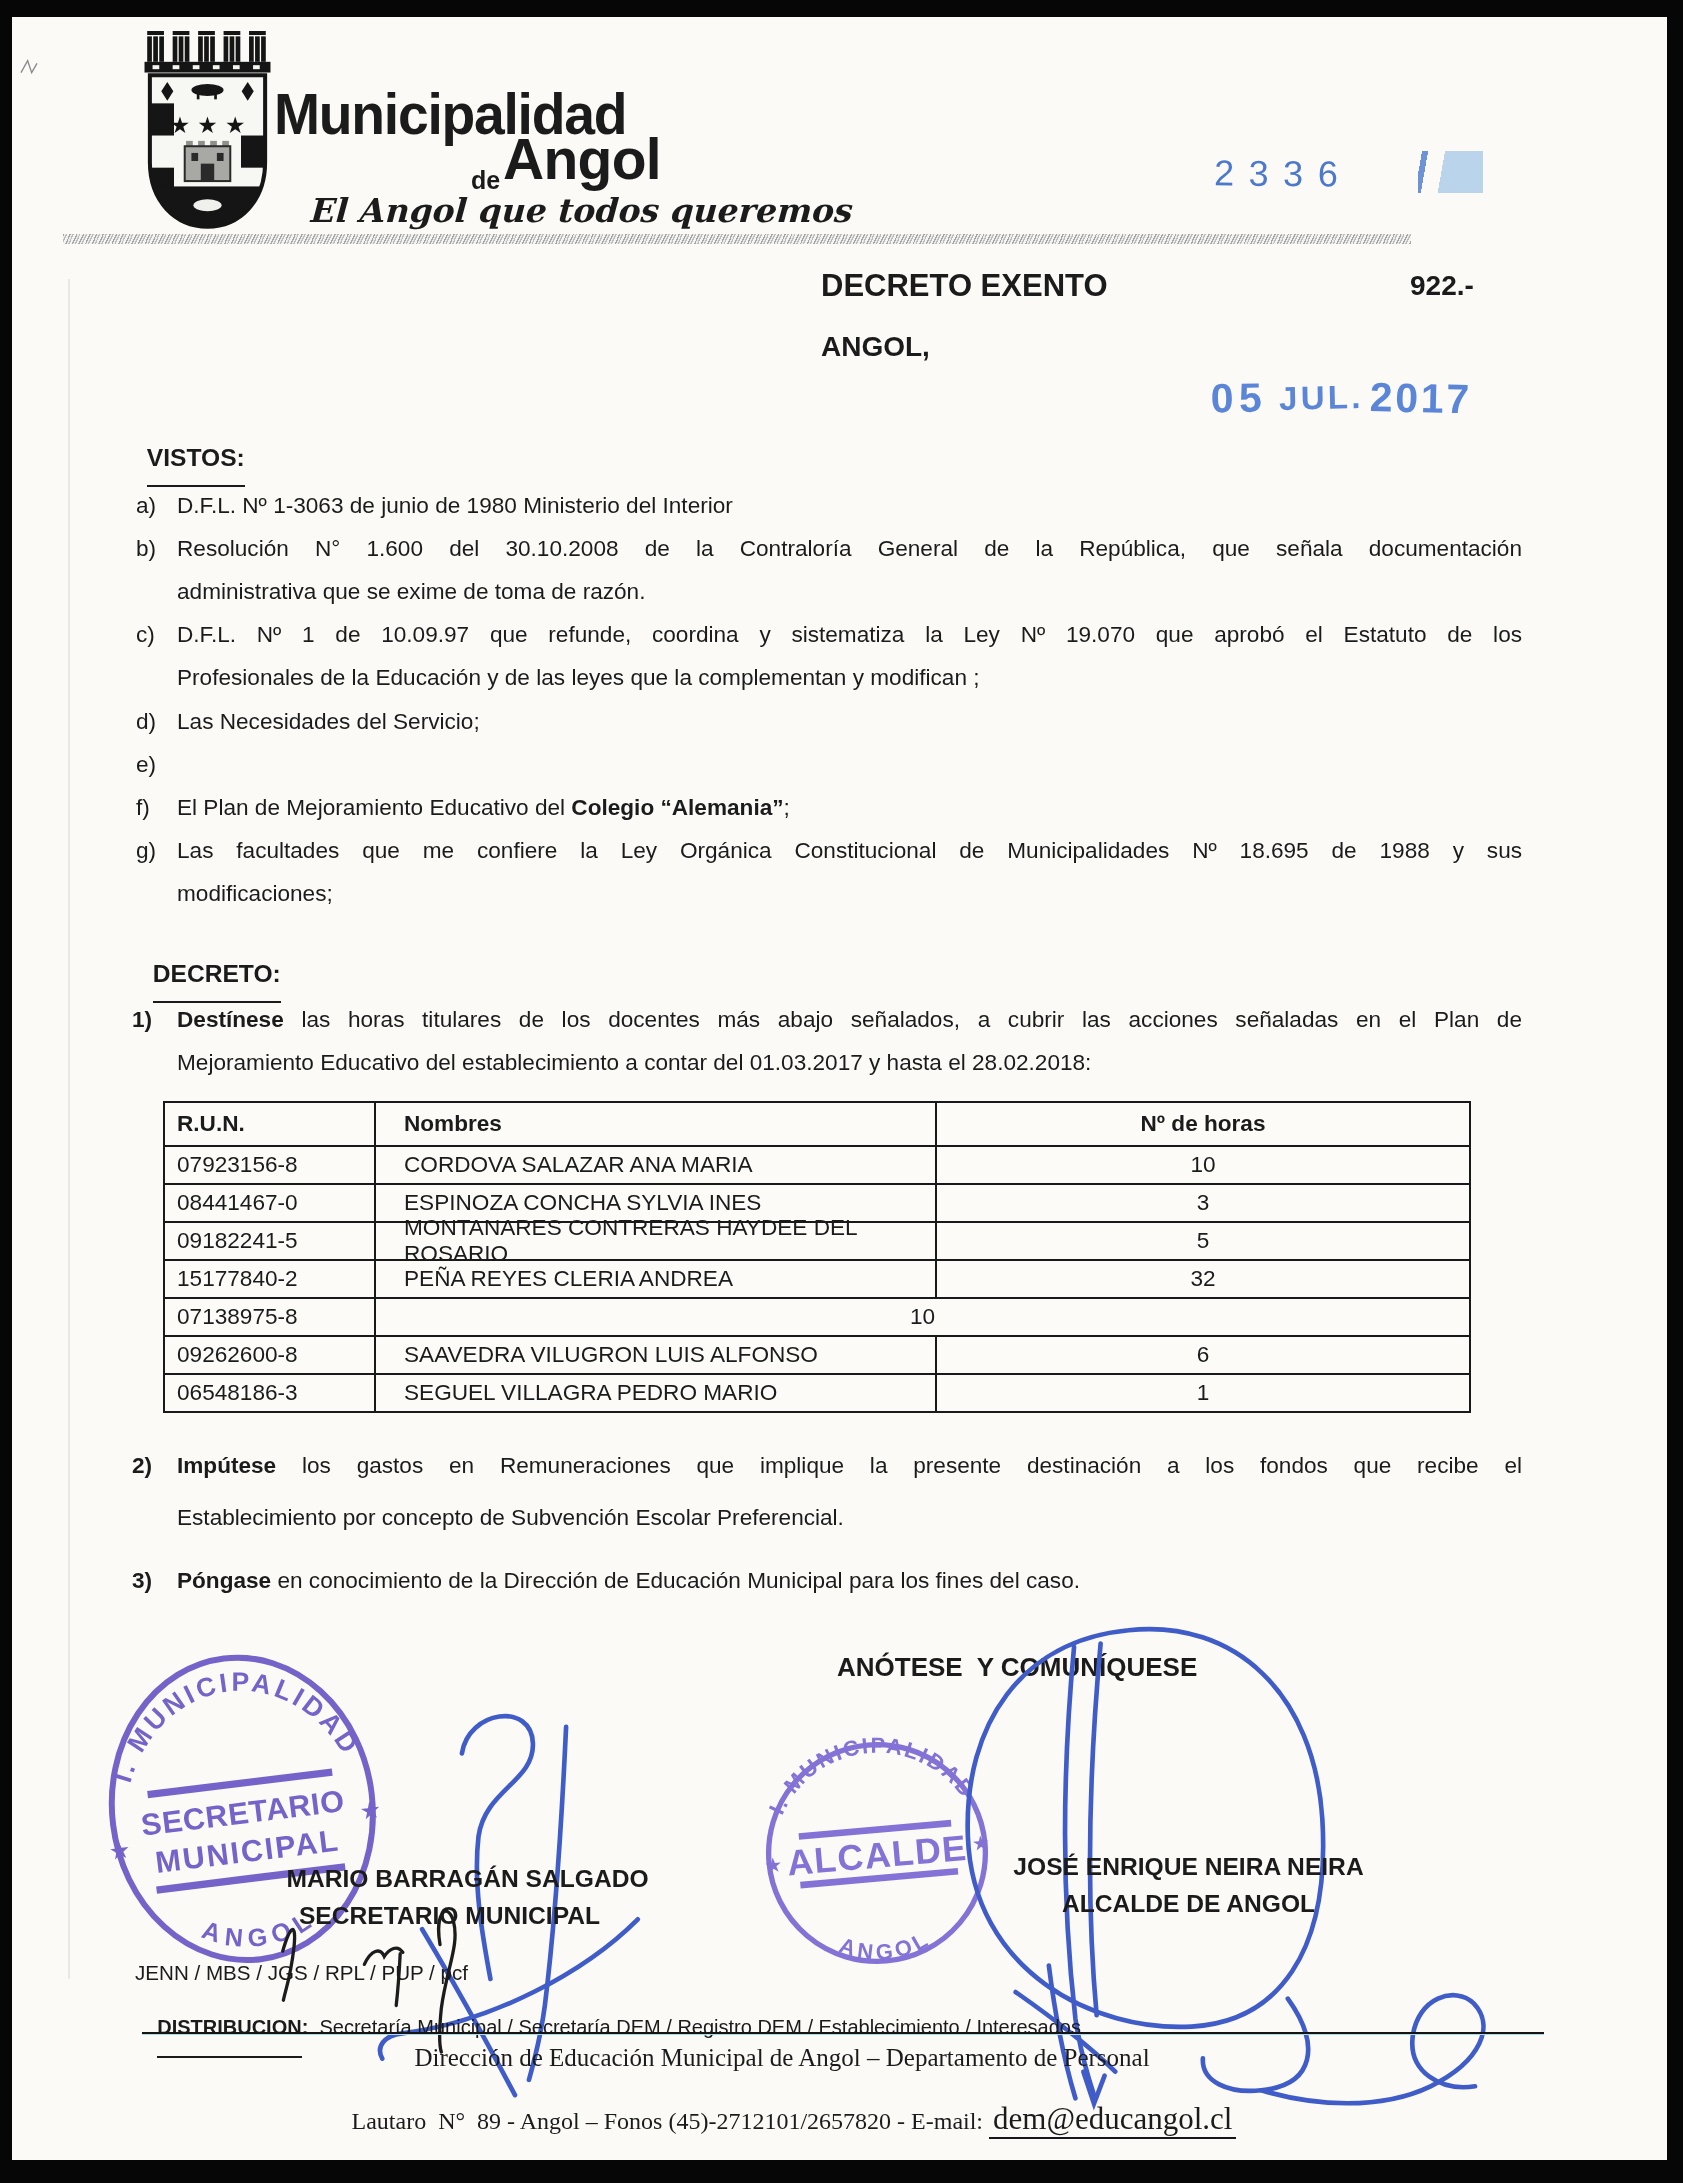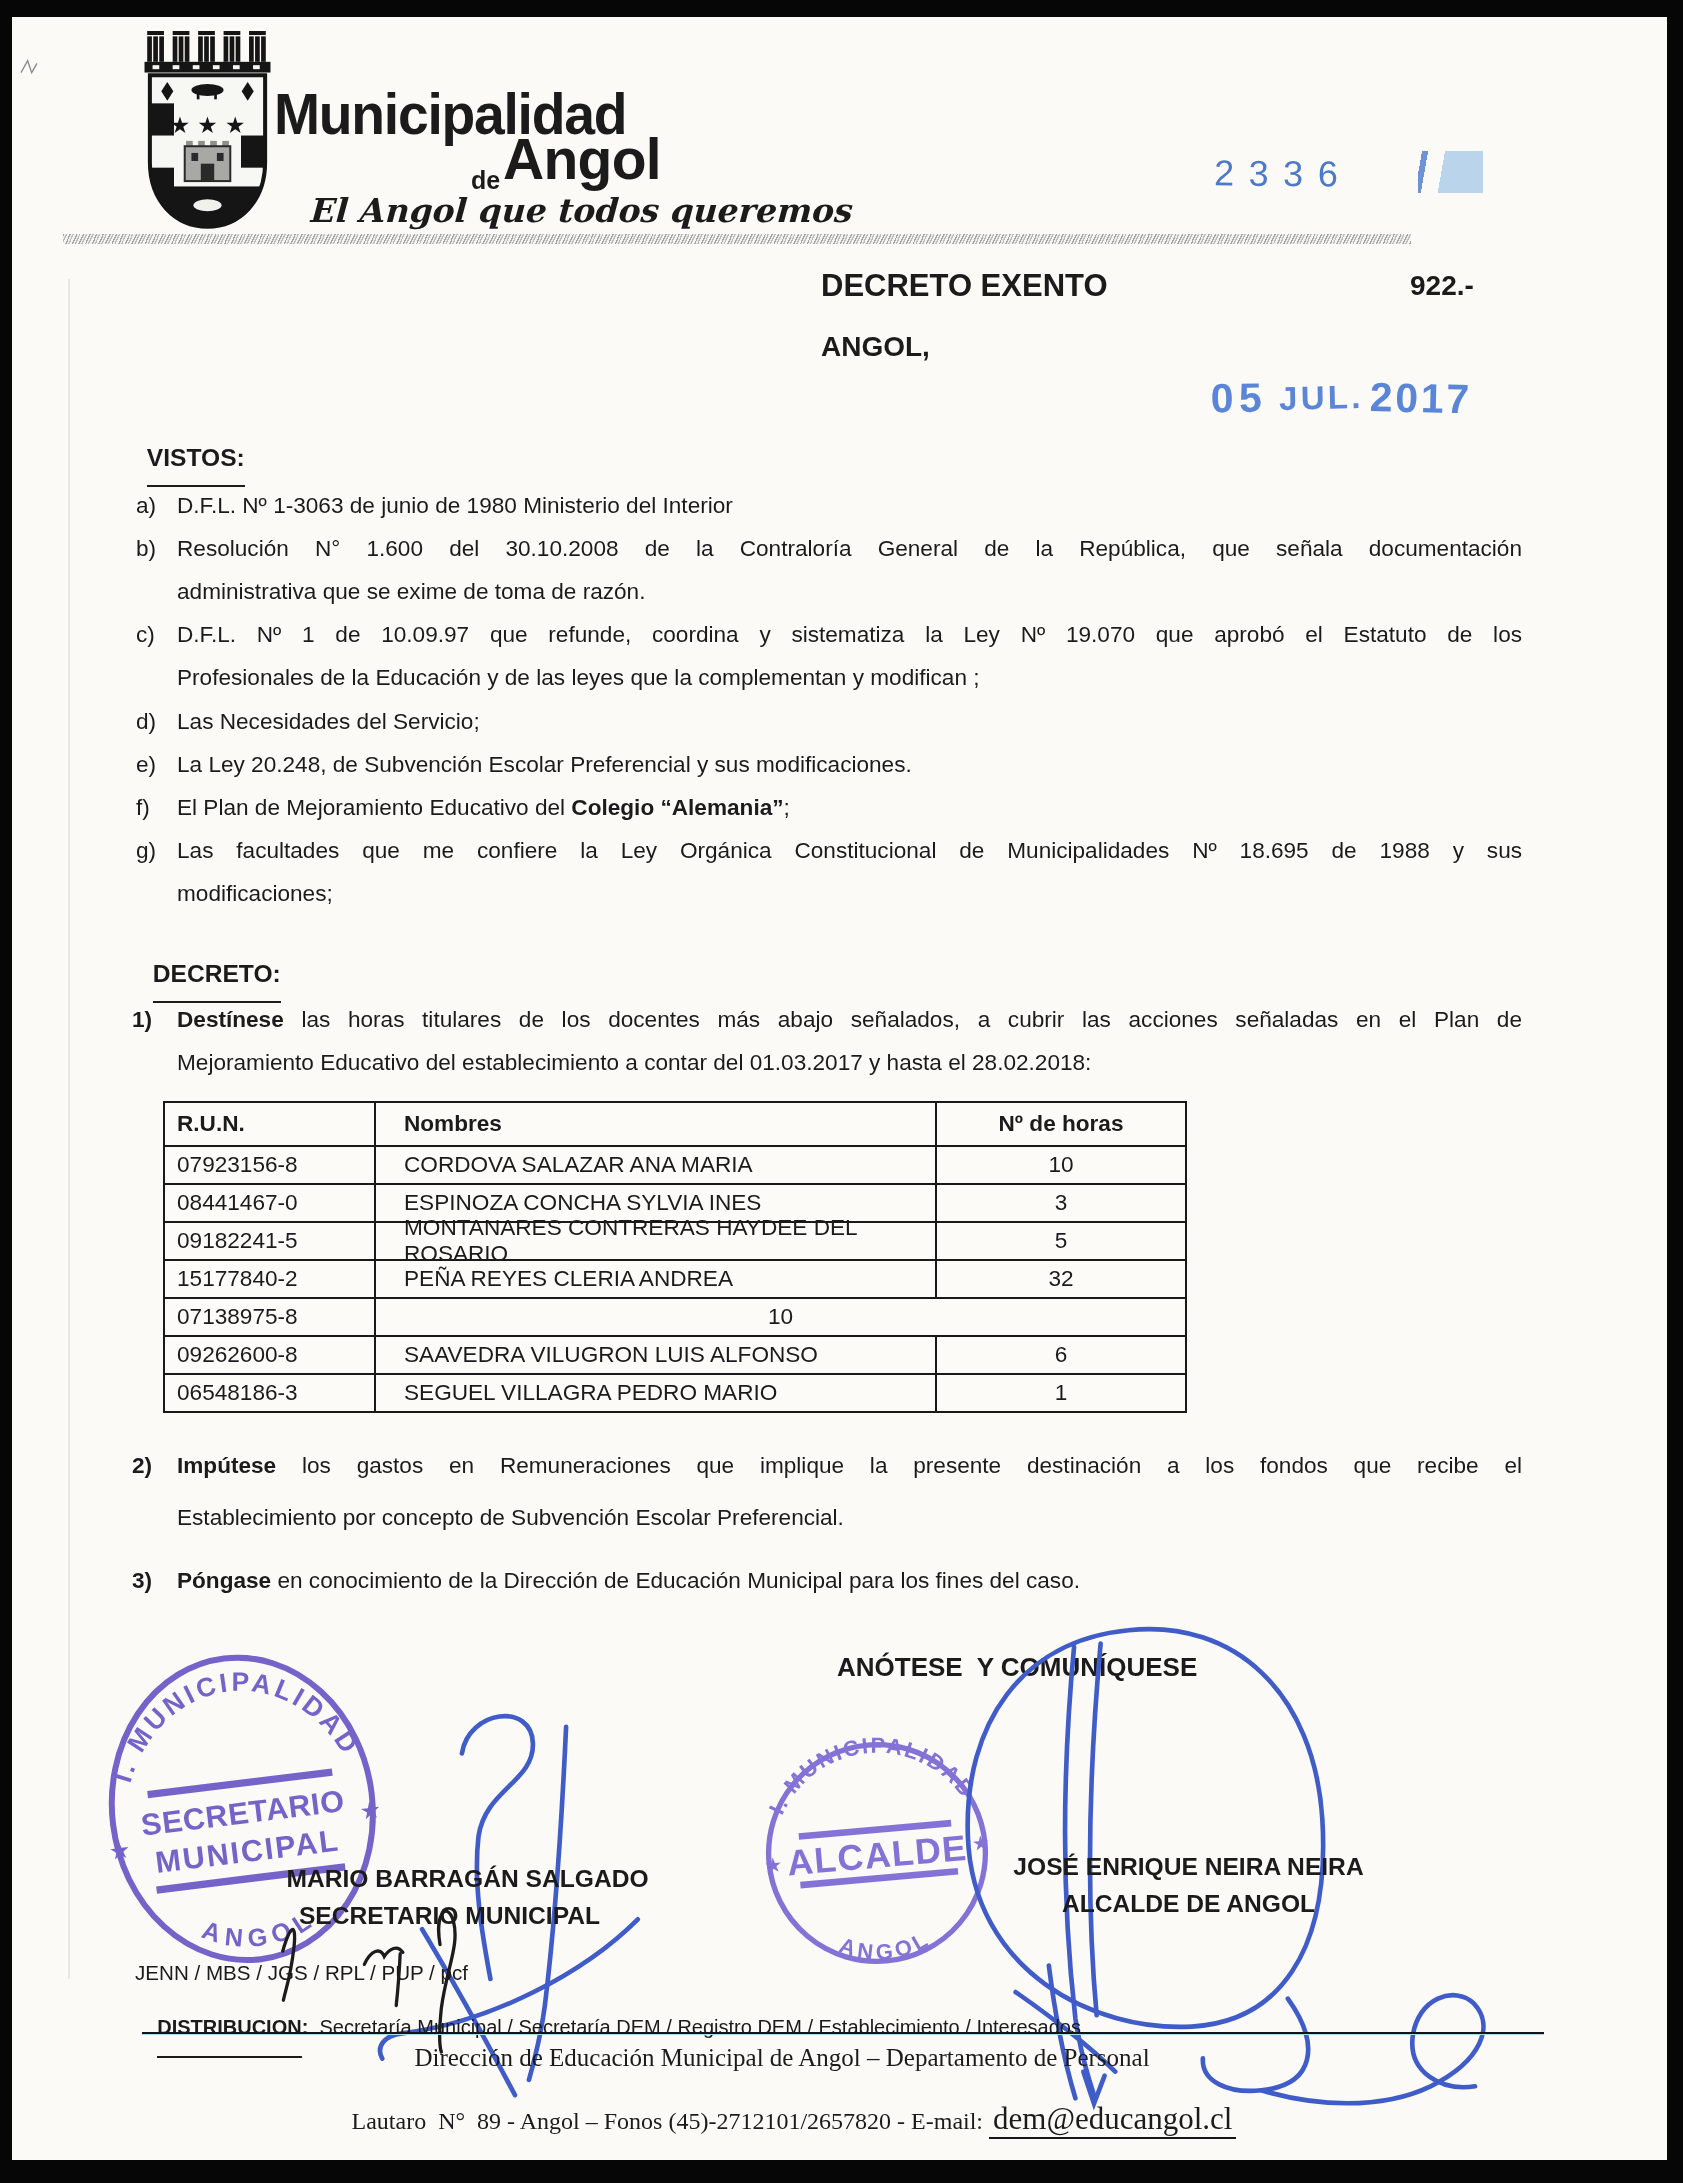--- a/index.html
+++ b/index.html
@@ -34,21 +34,21 @@
   .h-num  { left:1410px; top:270px; font-size:28px; font-weight:bold; }
   .h-place{ left:821px; top:331px; font-size:28px; font-weight:bold; }
   .sect { font-size:24.6px; font-weight:bold; border-bottom:2.7px solid #1b1b1b; padding-bottom:14px; }
   
   .jrow { position:absolute; left:136px; width:1386px; height:40px; font-size:22.6px; }
   .jlet { position:absolute; left:0; top:0; }
   .jnum { position:absolute; left:-4px; top:0; font-weight:bold; }
   .jtxt { position:absolute; left:41px; right:0; top:0; white-space:normal; }
   .just { text-align:justify; text-align-last:justify; }
   
-  .tbl { position:absolute; left:163px; top:1101px; width:1024px; border:2px solid #191919; background:#fcfbf8; }
+  .tbl { position:absolute; left:163px; top:1101px; width:1308px; border:2px solid #191919; background:#fcfbf8; }
   .trh { display:flex; height:42px; font-weight:bold; }
   .trd { display:flex; height:38px; border-top:2px solid #191919; }
   .c1 { width:209px; padding-left:12px; display:flex; align-items:center; font-size:22.6px; }
   .c2 { width:561px; padding-left:28px; border-left:2px solid #191919; display:flex; align-items:center; font-size:22.6px; }
   .c3 { flex:1; border-left:2px solid #191919; display:flex; align-items:center; justify-content:center; font-size:22.6px; }
   
   .name { position:absolute; text-align:center; font-weight:bold; font-size:24.6px; }
   .ink  { position:absolute; }
   
   .initials { left:135px; top:1961px; font-size:20.6px; }
@@ -166,21 +166,20 @@
   </div>
   <div class="jrow" style="top:665px">
     <span class="jtxt">Profesionales de la Educación y de las leyes que la complementan y modifican ;</span>
   </div>
   <div class="jrow" style="top:709px">
     <span class="jlet">d)</span>
     <span class="jtxt">Las Necesidades del Servicio;</span>
   </div>
   <div class="jrow" style="top:752px">
     <span class="jlet">e)</span>
-    <span class="jtxt">La Ley 20.248, de Subvención Escolar Preferencial y sus modificaciones.</span>
   </div>
   <div class="jrow" style="top:795px">
     <span class="jlet">f)</span>
     <span class="jtxt"><span>El Plan de Mejoramiento Educativo del </span><span class="b">Colegio “Alemania”</span><span>;</span></span>
   </div>
   <div class="jrow" style="top:838px">
     <span class="jlet">g)</span>
     <span class="jtxt just">Las facultades que me confiere la Ley Orgánica Constitucional de Municipalidades Nº 18.695 de 1988 y sus</span>
   </div>
   <div class="jrow" style="top:881px">

